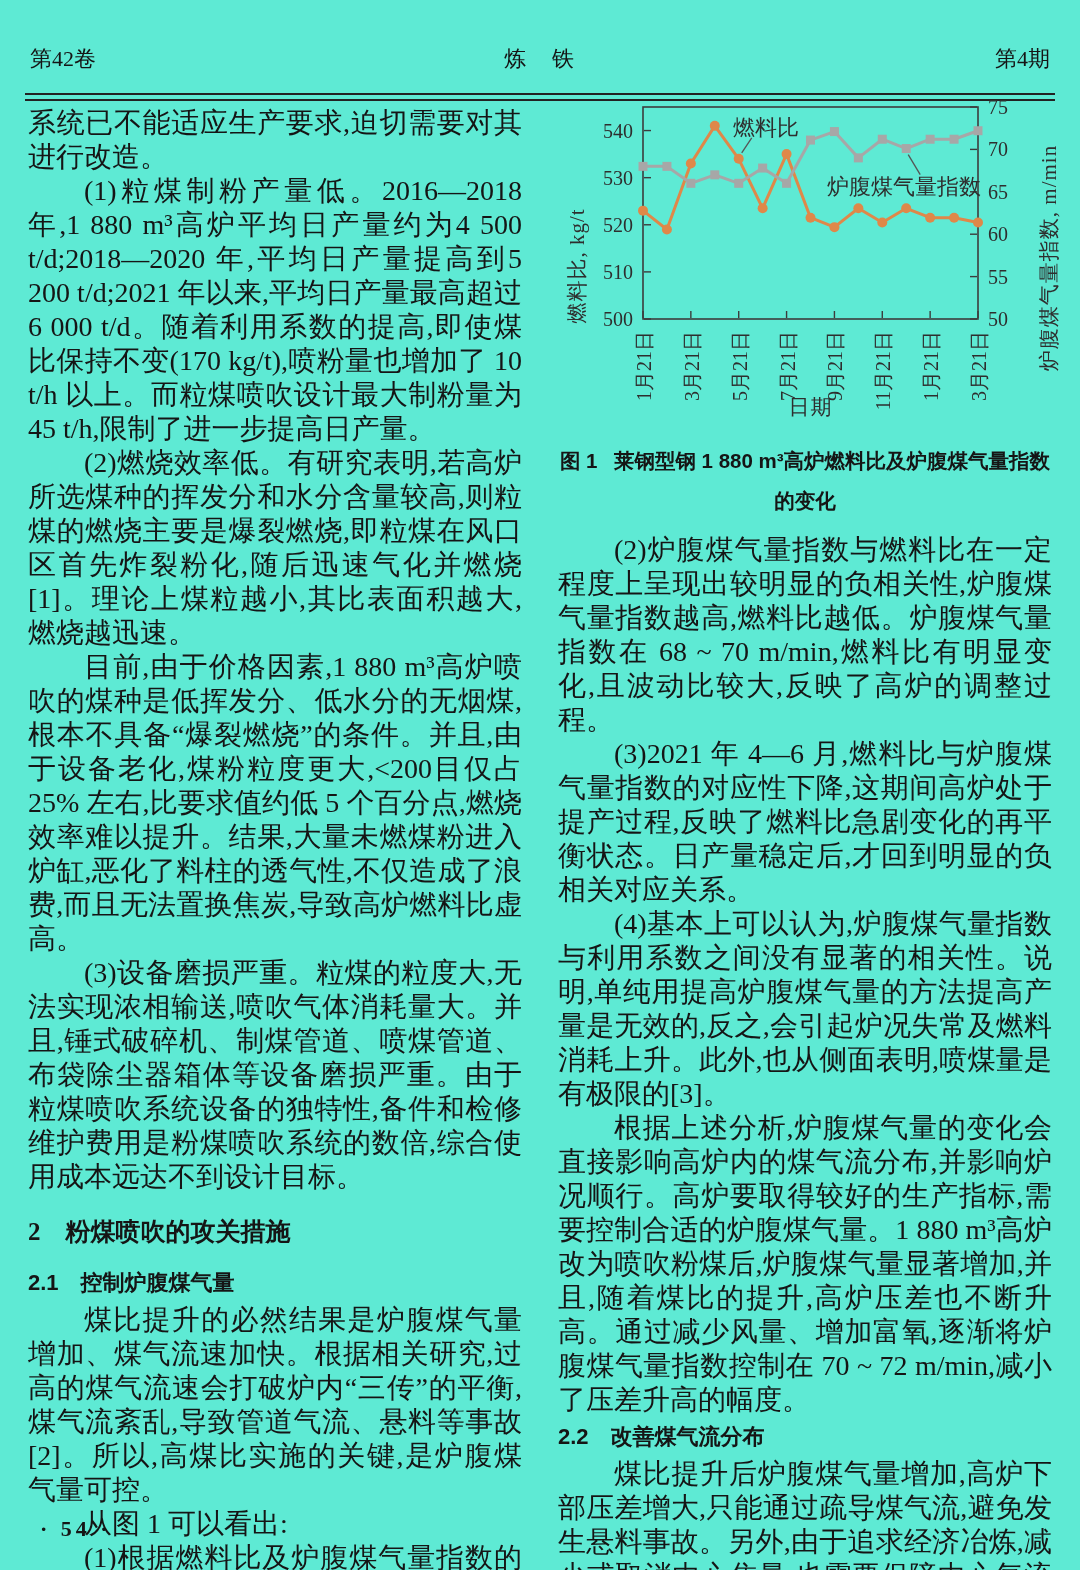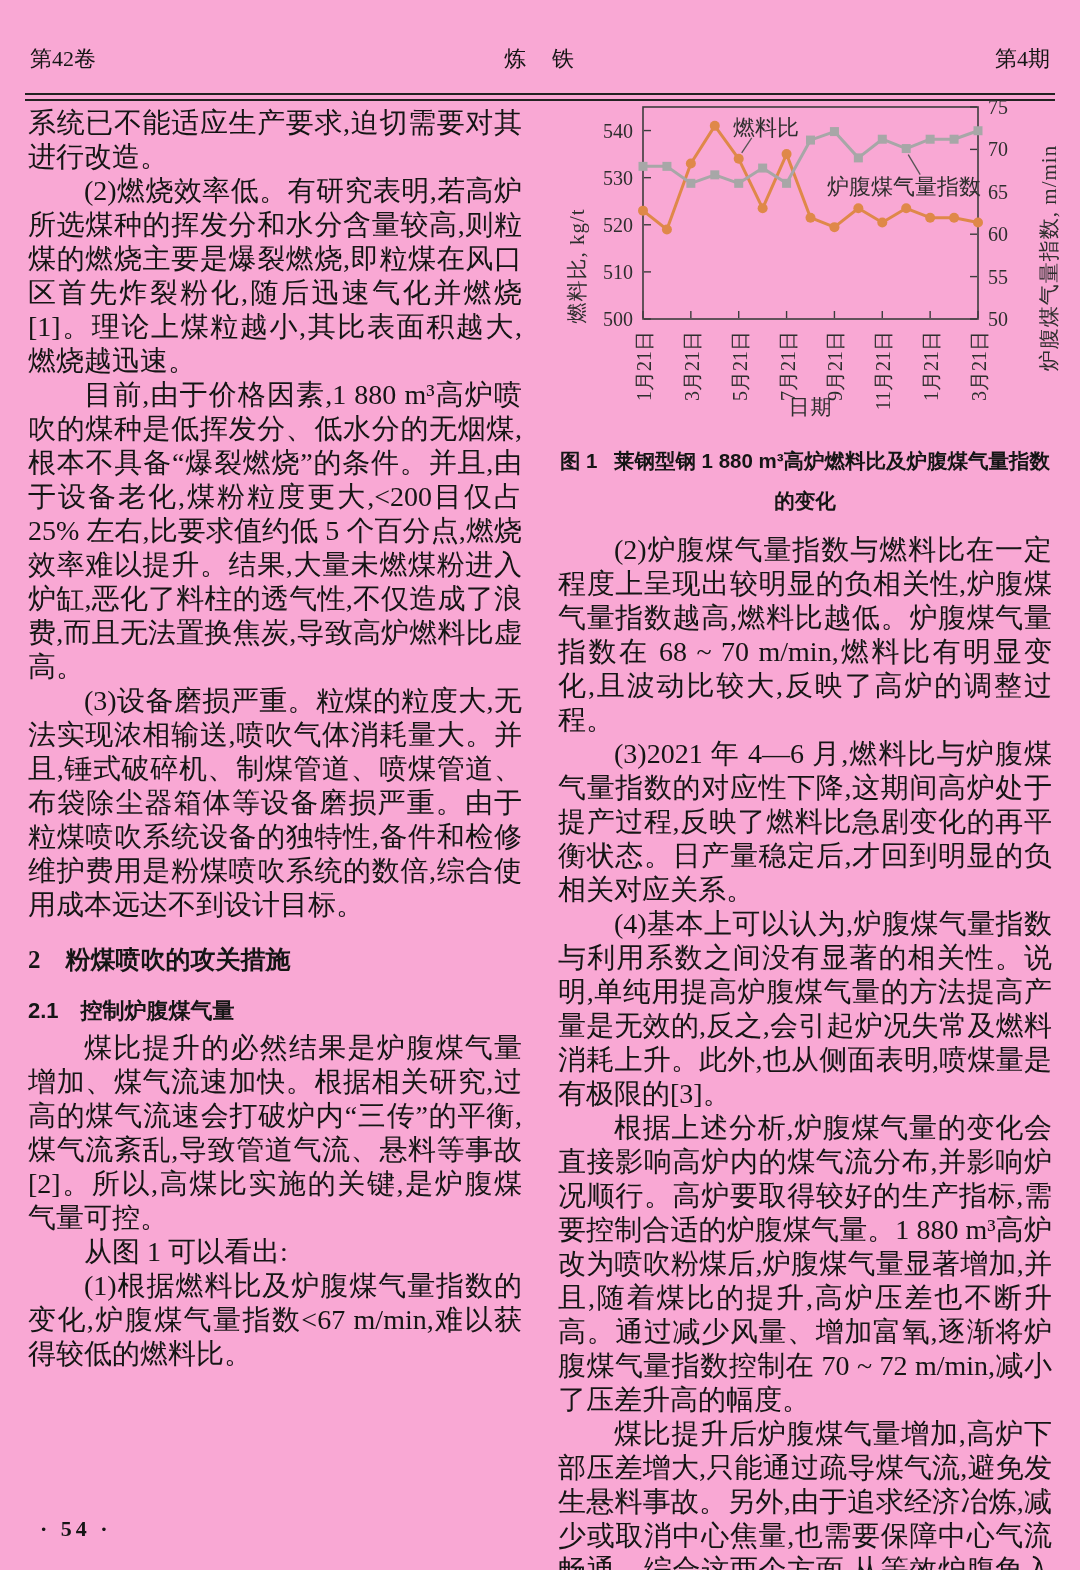--- a/index.html
+++ b/index.html
@@ -1,17 +1,17 @@
 <!DOCTYPE html>
 <html lang="zh"><head>
 <meta charset="utf-8">
 <style>
   html,body{margin:0;padding:0;}
   body{width:1080px;height:1570px;background:#f4f4f4;}
-  .page{position:relative;width:1080px;height:1570px;background:#f9a8d4;overflow:hidden;
+  .page{position:relative;width:1080px;height:1570px;background:#5eead4;overflow:hidden;
         font-family:"Liberation Serif","DejaVu Serif",serif;color:#151515;}
   .header{position:absolute;top:44px;left:28px;right:28px;height:30px;font-size:22px;}
   .header .hl{position:absolute;left:2px;top:0;}
   .header .hc{position:absolute;left:0;right:0;top:0;text-align:center;letter-spacing:2px;}
   .header .hr{position:absolute;right:2px;top:0;}
   .header-rule{position:absolute;top:93px;left:25px;width:1030px;height:4px;
                border-top:2px solid #222;border-bottom:2px solid #222;}
   .col{position:absolute;width:494px;text-align:justify;}
   .col-left{left:28px;top:106px;}
   .col-right{left:558px;top:98px;}
@@ -39,20 +39,21 @@
 
   <div class="header">
     <span class="hl">第42卷</span>
     <span class="hc">炼　铁</span>
     <span class="hr">第4期</span>
   </div>
   <div class="header-rule"></div>
 
   <div class="col col-left">
     <p class="body noindent">系统已不能适应生产要求,迫切需要对其进行改造。</p>
+    <p class="body">(1)粒煤制粉产量低。2016—2018 年,1 880 m³高炉平均日产量约为4 500 t/d;2018—2020 年,平均日产量提高到5 200 t/d;2021 年以来,平均日产量最高超过6 000 t/d。随着利用系数的提高,即使煤比保持不变(170 kg/t),喷粉量也增加了 10 t/h 以上。而粒煤喷吹设计最大制粉量为 45 t/h,限制了进一步提高日产量。</p>
     <p class="body">(2)燃烧效率低。有研究表明,若高炉所选煤种的挥发分和水分含量较高,则粒煤的燃烧主要是爆裂燃烧,即粒煤在风口区首先炸裂粉化,随后迅速气化并燃烧[1]。理论上煤粒越小,其比表面积越大,燃烧越迅速。</p>
     <p class="body">目前,由于价格因素,1 880 m³高炉喷吹的煤种是低挥发分、低水分的无烟煤,根本不具备“爆裂燃烧”的条件。并且,由于设备老化,煤粉粒度更大,&lt;200目仅占 25% 左右,比要求值约低 5 个百分点,燃烧效率难以提升。结果,大量未燃煤粉进入炉缸,恶化了料柱的透气性,不仅造成了浪费,而且无法置换焦炭,导致高炉燃料比虚高。</p>
     <p class="body">(3)设备磨损严重。粒煤的粒度大,无法实现浓相输送,喷吹气体消耗量大。并且,锤式破碎机、制煤管道、喷煤管道、布袋除尘器箱体等设备磨损严重。由于粒煤喷吹系统设备的独特性,备件和检修维护费用是粉煤喷吹系统的数倍,综合使用成本远达不到设计目标。</p>
     <h2 class="sec">
       <span class="num">2</span><span>粉煤喷吹的攻关措施</span>
     </h2>
     <h3 class="sub">
       <span class="num">2.1</span><span>控制炉腹煤气量</span>
     </h3>
     <p class="body">煤比提升的必然结果是炉腹煤气量增加、煤气流速加快。根据相关研究,过高的煤气流速会打破炉内“三传”的平衡,煤气流紊乱,导致管道气流、悬料等事故[2]。所以,高煤比实施的关键,是炉腹煤气量可控。</p>
@@ -143,17 +144,20 @@
           <text x="346" y="96" text-anchor="middle" class="ann">炉腹煤气量指数</text>
         </svg>
       <figcaption>
         <span class="cap-label">图 1</span><span>莱钢型钢 1 880 m³高炉燃料比及炉腹煤气量指数的变化</span>
       </figcaption>
     </figure>
     <p class="body">(2)炉腹煤气量指数与燃料比在一定程度上呈现出较明显的负相关性,炉腹煤气量指数越高,燃料比越低。炉腹煤气量指数在 68 ~ 70 m/min,燃料比有明显变化,且波动比较大,反映了高炉的调整过程。</p>
     <p class="body">(3)2021 年 4—6 月,燃料比与炉腹煤气量指数的对应性下降,这期间高炉处于提产过程,反映了燃料比急剧变化的再平衡状态。日产量稳定后,才回到明显的负相关对应关系。</p>
     <p class="body">(4)基本上可以认为,炉腹煤气量指数与利用系数之间没有显著的相关性。说明,单纯用提高炉腹煤气量的方法提高产量是无效的,反之,会引起炉况失常及燃料消耗上升。此外,也从侧面表明,喷煤量是有极限的[3]。</p>
     <p class="body">根据上述分析,炉腹煤气量的变化会直接影响高炉内的煤气流分布,并影响炉况顺行。高炉要取得较好的生产指标,需要控制合适的炉腹煤气量。1 880 m³高炉改为喷吹粉煤后,炉腹煤气量显著增加,并且,随着煤比的提升,高炉压差也不断升高。通过减少风量、增加富氧,逐渐将炉腹煤气量指数控制在 70 ~ 72 m/min,减小了压差升高的幅度。</p>
+    <h3 class="sub">
+      <span class="num">2.2</span><span>改善煤气流分布</span>
+    </h3>
     <p class="body">煤比提升后炉腹煤气量增加,高炉下部压差增大,只能通过疏导煤气流,避免发生悬料事故。另外,由于追求经济冶炼,减少或取消中心焦量,也需要保障中心气流畅通。综合这两个方面,从等效炉腹角入手,改善一次煤气流分布,其目的一是保持料柱整体的透气性,二是引导煤气流适当以中心为主、边沿为辅进行分布。</p>
   </div>
 
   <div class="footer">· 54 ·</div>
 </div>
 
 </body></html>

